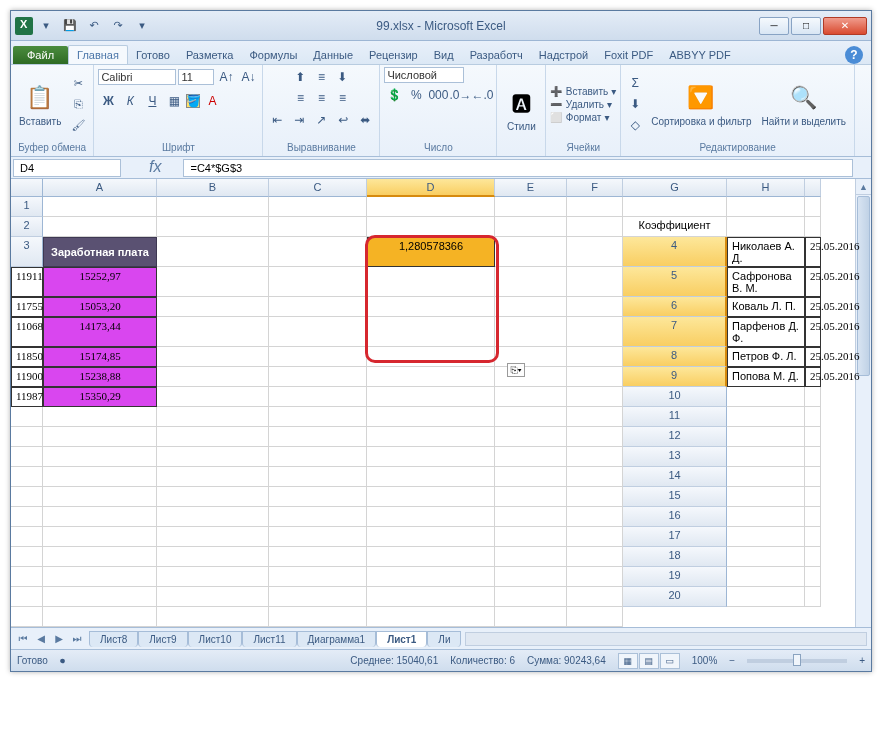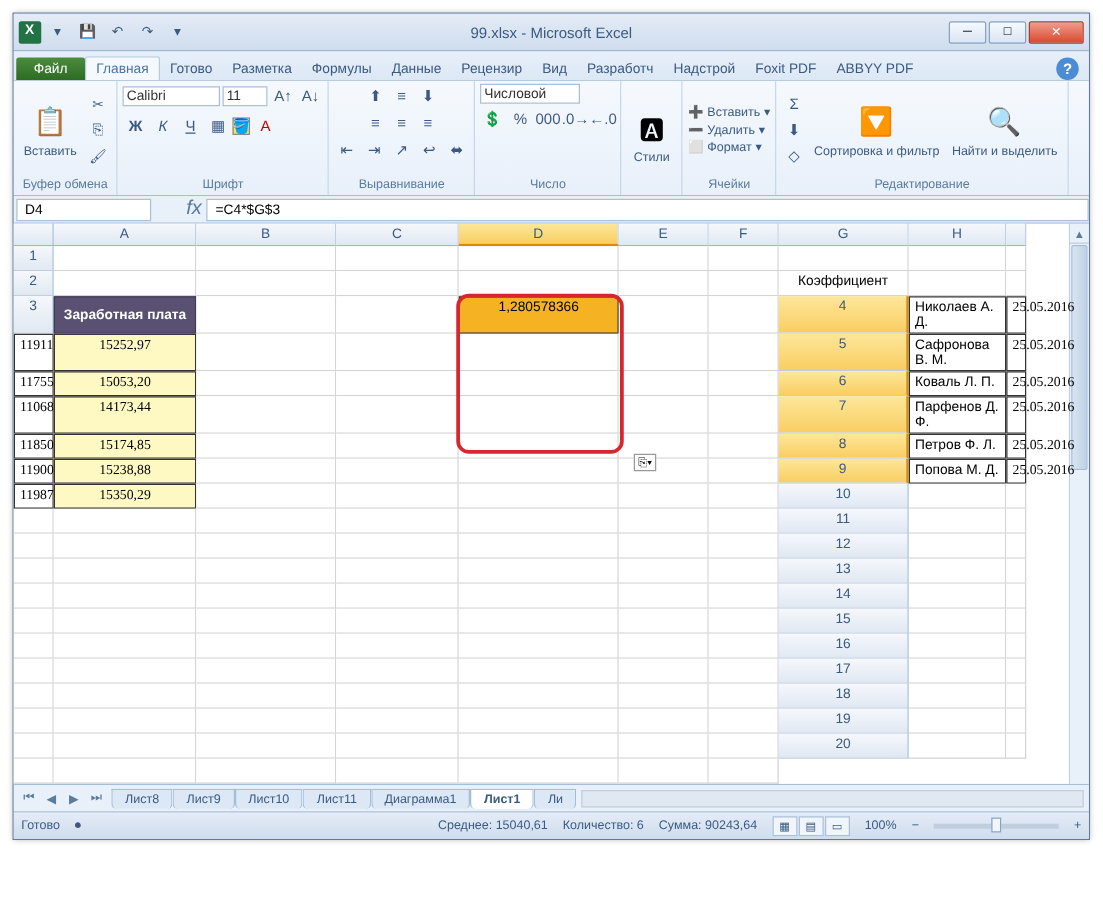--- a/index.html
+++ b/index.html
@@ -34,33 +34,33 @@
 .combo.narrow { width: 36px; }
 .ico { width: 20px; height: 20px; display: inline-flex; align-items: center; justify-content: center; font-size: 12px; cursor: pointer; color: #3b5a82; }
 .align-grid { display: grid; grid-template-columns: repeat(3, 20px); gap: 1px; }
 .num-group .combo { width: 80px; }
 .cell-menu { display: flex; flex-direction: column; gap: 2px; font-size: 10px; color: #3b5a82; }
 .cell-menu-item { display: flex; align-items: center; gap: 3px; cursor: pointer; }
 .formula-bar { height: 22px; background: #e8f0fa; border-bottom: 1px solid #a6bdd8; display: flex; align-items: center; }
 .name-box { width: 108px; border: 1px solid #abc0d8; background: #fff; font-size: 11px; padding: 2px 6px; margin: 0 2px; }
 .fx-btns { display: flex; gap: 2px; padding: 0 4px; }
 .fx-label { font-style: italic; color: #5a7aa0; font-size: 16px; }
-.formula-input { flex: 1; border: 1px solid #abc0d8; background: #fff; font-size: 11px; padding: 2px 6px; margin: 0 0; }
+.formula-input { flex: 1; border: 1px solid #abc0d8; background: #fff; font-size: 11px; padding: 2px 6px; margin: 0 18px; }
 .sheet-area { position: relative; background: #fff; }
 .grid { display: grid; grid-template-columns: 32px 114px 112px 98px 128px 72px 56px 104px 78px 16px; font-size: 11px; }
 .col-hdr { background: linear-gradient(#f5f8fc, #e0e8f2); border-right: 1px solid #c0cee0; border-bottom: 1px solid #9db6d4; text-align: center; padding: 2px 0; color: #3b5a82; cursor: pointer; }
 .col-hdr.sel { background: linear-gradient(#fde79a, #f9ce62); border-bottom: 2px solid #d68a0e; }
 .row-hdr { background: linear-gradient(#f5f8fc, #e0e8f2); border-right: 1px solid #9db6d4; border-bottom: 1px solid #c0cee0; text-align: center; padding: 2px 0; color: #3b5a82; cursor: pointer; }
 .row-hdr.sel { background: linear-gradient(#fde79a, #f9ce62); border-right: 2px solid #d68a0e; }
 .corner { background: linear-gradient(#f5f8fc, #e0e8f2); border-right: 1px solid #9db6d4; border-bottom: 1px solid #9db6d4; cursor: pointer; }
 .cell { border-right: 1px solid #d4d4d4; border-bottom: 1px solid #d4d4d4; padding: 2px 4px; background: #fff; min-height: 20px; cursor: cell; }
 .cell.center { text-align: center; font-family: Liberation Serif, serif; }
 .cell.hdr-dark { background: #5a5172; color: #fff; font-weight: bold; text-align: center; border: 1px solid #3e3852; padding: 8px 4px; }
 .cell.data { border: 1px solid #333; }
-.cell.sel { background: #fef9c3; border: 1px solid #333; }
+.cell.sel { background: #d946ef; border: 1px solid #333; }
 .cell.coef-hdr { background: #f5b324; border: 1px solid #333; text-align: center; }
 .cell.coef-label { text-align: center; }
 .highlight-box { position: absolute; border: 3px solid #d6272f; border-radius: 10px; pointer-events: none; }
 .autofill-icon { position: absolute; width: 18px; height: 14px; border: 1px solid #9a9a9a; background: #fdfdfd; font-size: 9px; display: flex; align-items: center; justify-content: center; cursor: pointer; }
 .sheet-tabs { height: 22px; background: #e8f0fa; border-top: 1px solid #a6bdd8; display: flex; align-items: center; font-size: 10px; }
 .tab-nav { display: flex; gap: 2px; padding: 0 4px; }
 .tab-nav-btn { width: 16px; height: 16px; display: flex; align-items: center; justify-content: center; cursor: pointer; color: #5a7aa0; }
 .sheet-tab { padding: 2px 10px; border: 1px solid #a6bdd8; border-bottom: none; background: #dce8f5; cursor: pointer; color: #3b5a82; border-radius: 0 0 4px 4px; }
 .sheet-tab.active { background: #fff; font-weight: bold; }
 .hscroll { flex: 1; margin: 0 4px; height: 14px; background: #e0e8f2; border: 1px solid #c0cee0; }

